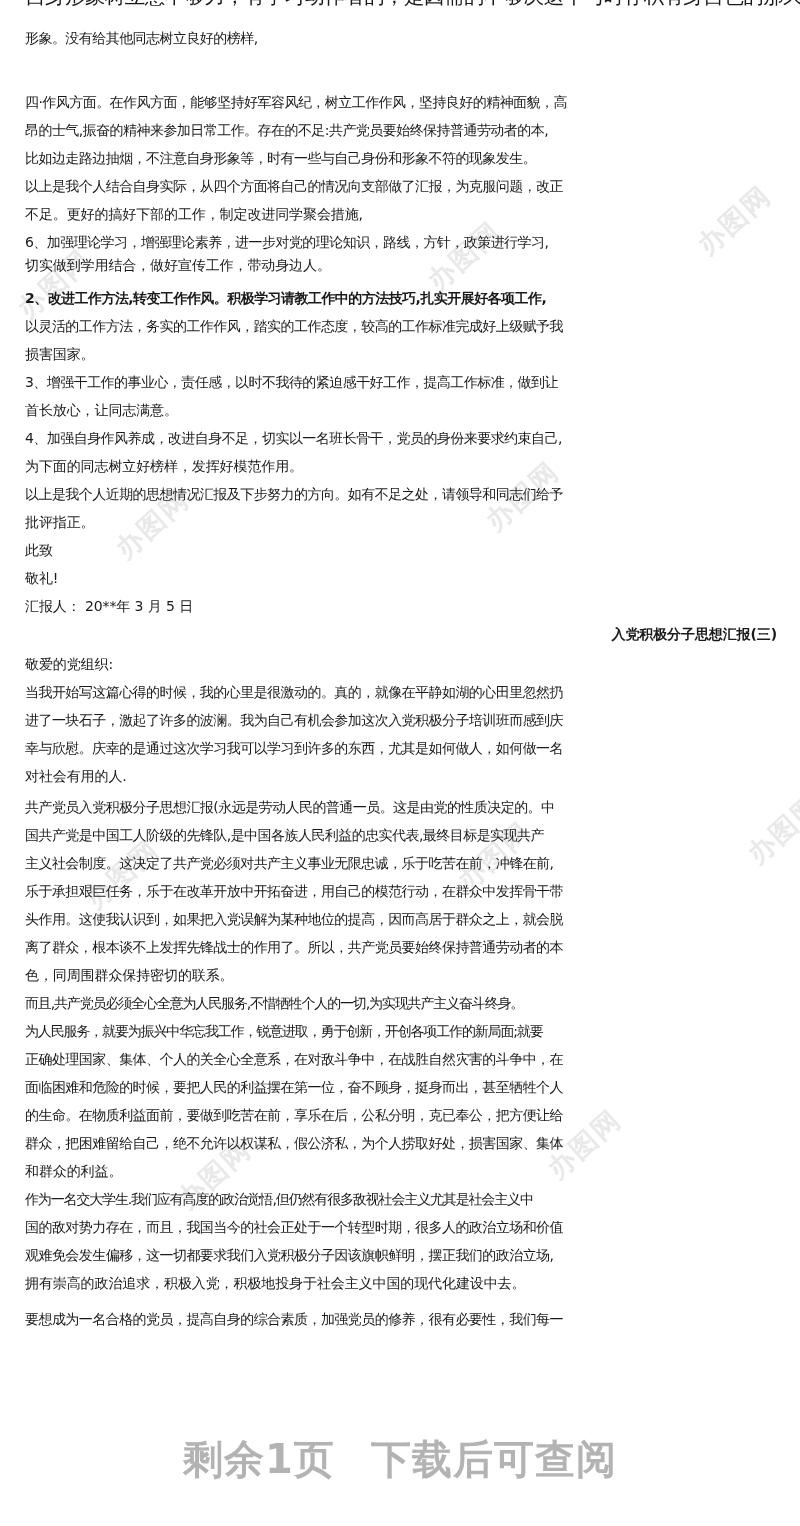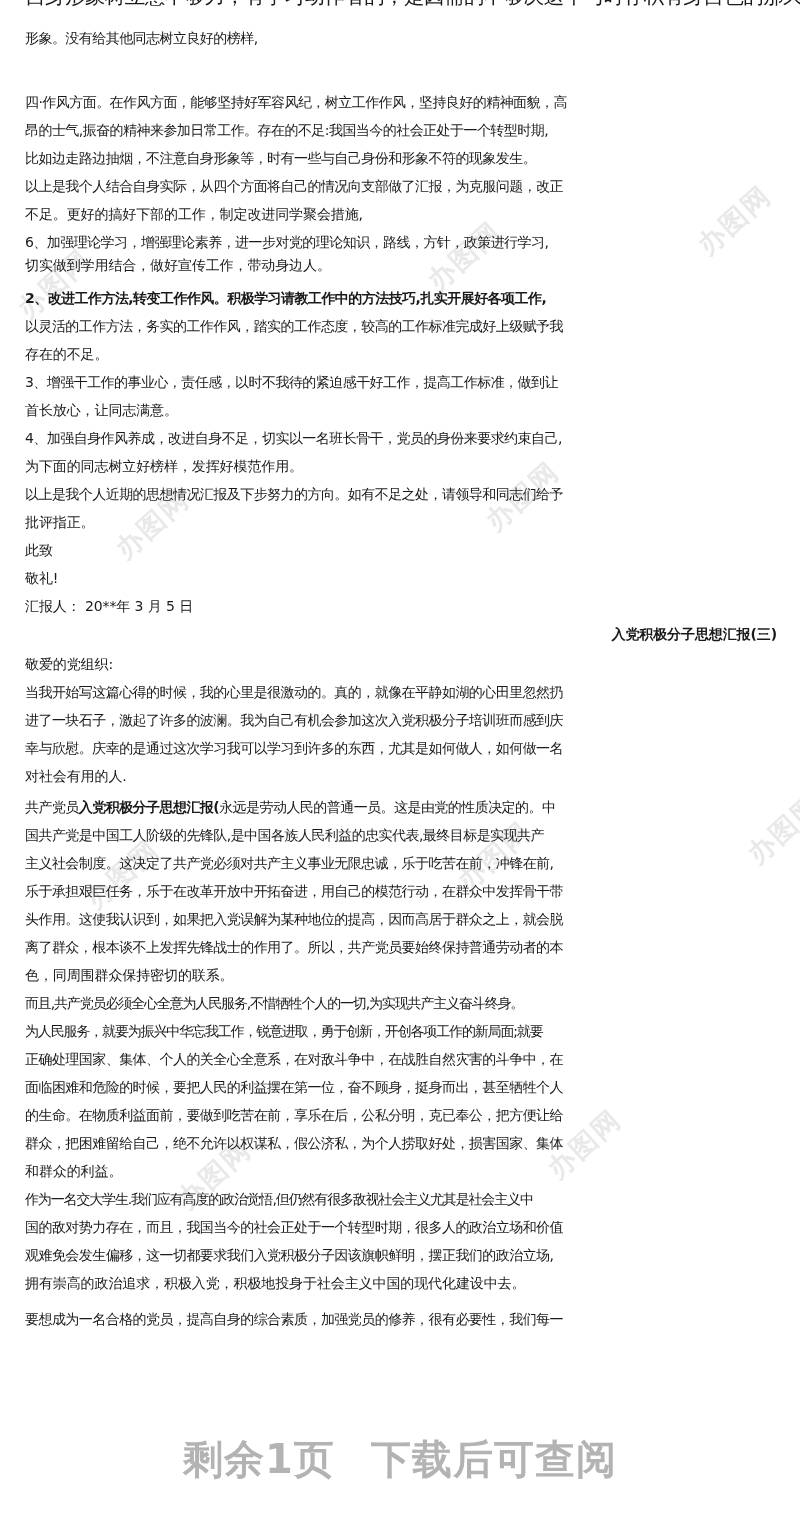--- a/index.html
+++ b/index.html
@@ -55,21 +55,21 @@
     left: 25px;
     width: 752px;
     font-size: 14px;
     line-height: 28px;
     color: #1a1a1a;
     white-space: nowrap;
     font-family: "DejaVu Sans", "Liberation Sans", sans-serif;
     letter-spacing: -0.1px;
   }
   .line.bold { font-weight: 700; }
-  .line .b { font-weight: 700; }
+  .line .b { font-weight: 400; }
 
   
   .tight { letter-spacing: -0.55px; }
   .tight2 { letter-spacing: -1.15px; }
 
   
   #clipped-line {
     position: absolute;
     left: 25px;
     top: -18px;
@@ -118,29 +118,29 @@
     <div class="wm" style="left:10px;  top:300px;">办图网</div>
   </div>
 
   <div id="doc">
 
     <div id="clipped-line" class="tight">自身形象树立意不够力，有学习动作者的，是因需的不够决这个与时存积有身自色的那久</div>
 
     <div class="line tight" style="top:24px;">形象。没有给其他同志树立良好的榜样,</div>
 
     <div class="line tight" style="top:88px;">四·作风方面。在作风方面，能够坚持好军容风纪，树立工作作风，坚持良好的精神面貌，高</div>
-    <div class="line tight" style="top:116px;">昂的士气,振奋的精神来参加日常工作。存在的不足:我国当今的社会正处于一个转型时期,</div>
+    <div class="line tight" style="top:116px;">昂的士气,振奋的精神来参加日常工作。存在的不足:共产党员要始终保持普通劳动者的本,</div>
     <div class="line tight" style="top:144px;">比如边走路边抽烟，不注意自身形象等，时有一些与自己身份和形象不符的现象发生。</div>
     <div class="line tight" style="top:172px;">以上是我个人结合自身实际，从四个方面将自己的情况向支部做了汇报，为克服问题，改正</div>
     <div class="line" style="top:200px;">不足。更好的搞好下部的工作，制定改进同学聚会措施,</div>
     <div class="line tight" style="top:228px;">6、加强理论学习，增强理论素养，进一步对党的理论知识，路线，方针，政策进行学习,</div>
     <div class="line" style="top:251px;">切实做到学用结合，做好宣传工作，带动身边人。</div>
     <div class="line tight" style="top:284px;font-weight:bold;">2、改进工作方法,转变工作作风。积极学习请教工作中的方法技巧,扎实开展好各项工作,</div>
     <div class="line tight" style="top:312px;">以灵活的工作方法，务实的工作作风，踏实的工作态度，较高的工作标准完成好上级赋予我</div>
-    <div class="line" style="top:340px;">存在的不足。</div>
+    <div class="line" style="top:340px;">损害国家。</div>
     <div class="line tight" style="top:368px;">3、增强干工作的事业心，责任感，以时不我待的紧迫感干好工作，提高工作标准，做到让</div>
     <div class="line" style="top:396px;">首长放心，让同志满意。</div>
     <div class="line tight" style="top:424px;">4、加强自身作风养成，改进自身不足，切实以一名班长骨干，党员的身份来要求约束自己,</div>
     <div class="line" style="top:452px;">为下面的同志树立好榜样，发挥好模范作用。</div>
     <div class="line tight" style="top:480px;">以上是我个人近期的思想情况汇报及下步努力的方向。如有不足之处，请领导和同志们给予</div>
     <div class="line" style="top:508px;">批评指正。</div>
     <div class="line" style="top:536px;">此致</div>
     <div class="line" style="top:564px;">敬礼!</div>
     <div class="line" style="top:592px;">汇报人：  20**年 3 月 5 日</div>
 

